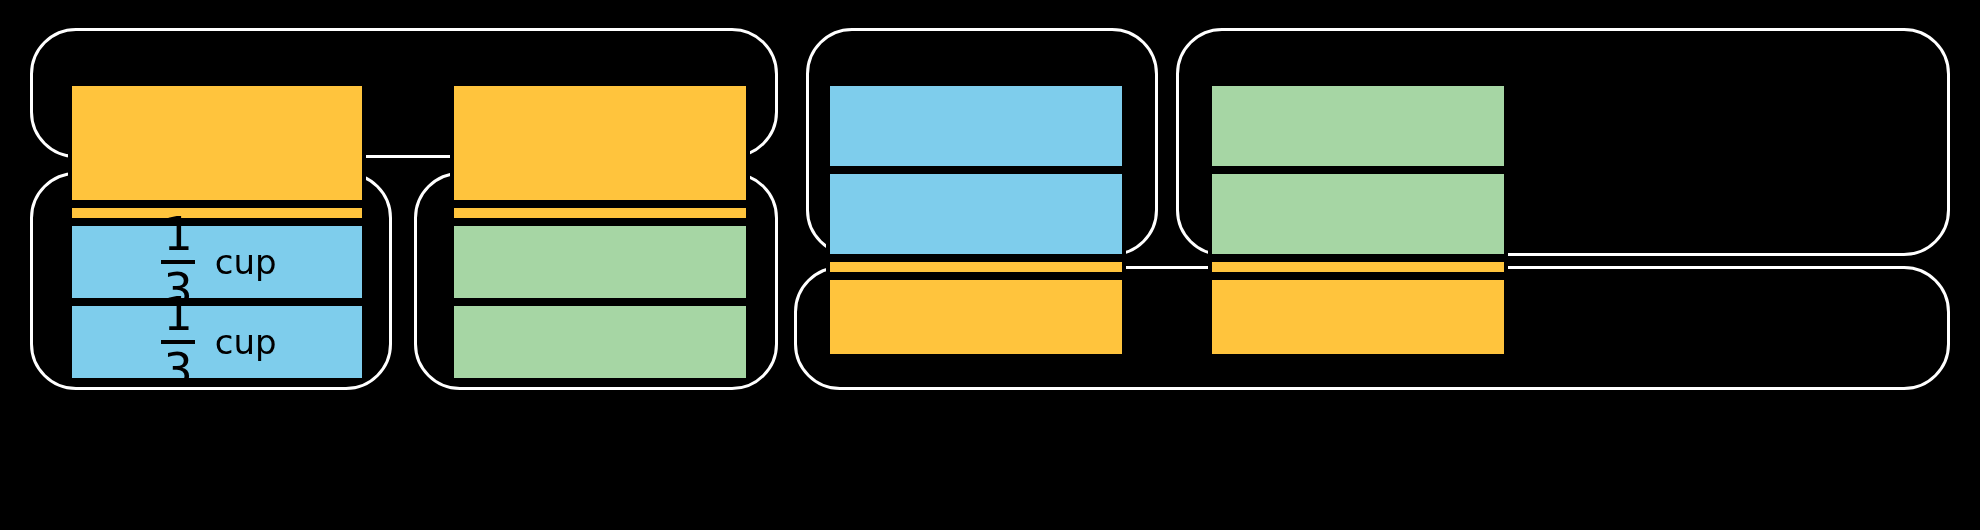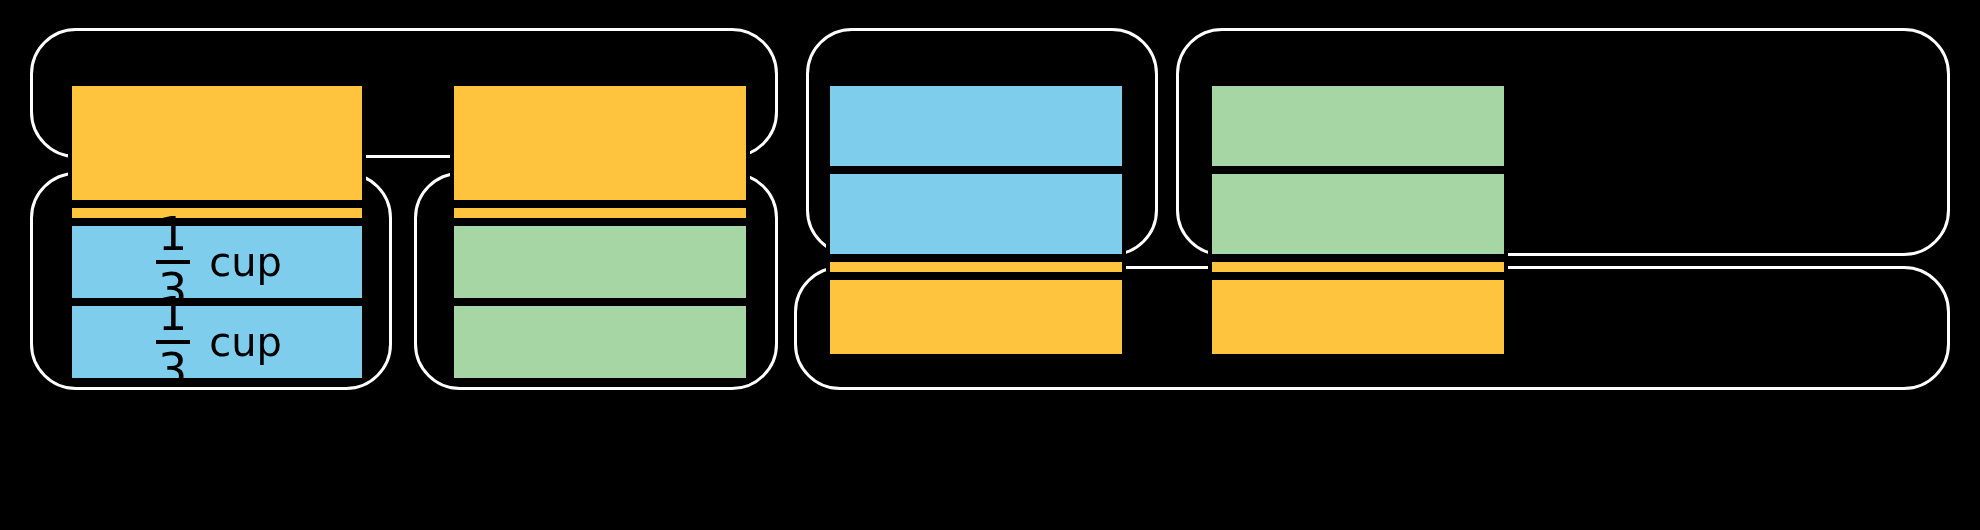--- a/index.html
+++ b/index.html
@@ -59,21 +59,21 @@
     align-items:center;
     line-height:1.0;
     font-size:46px;
   }
   .frac .num{padding:0 6px 2px 6px;}
   .frac .bar{
     width:34px;height:4px;background:#000;
     margin:1px 0;
   }
   .frac .den{padding:2px 6px 0 6px;}
-  .unit{font-size:40px;}
+  .unit{font-size:34px;}
 </style>
 </head>
 <body>
 
 <div id="stage">
 
   <div class="group-outline" style="left:30px;top:28px;width:748px;height:130px;"></div>
 
   <div class="group-outline" style="left:30px;top:172px;width:362px;height:218px;"></div>
 

